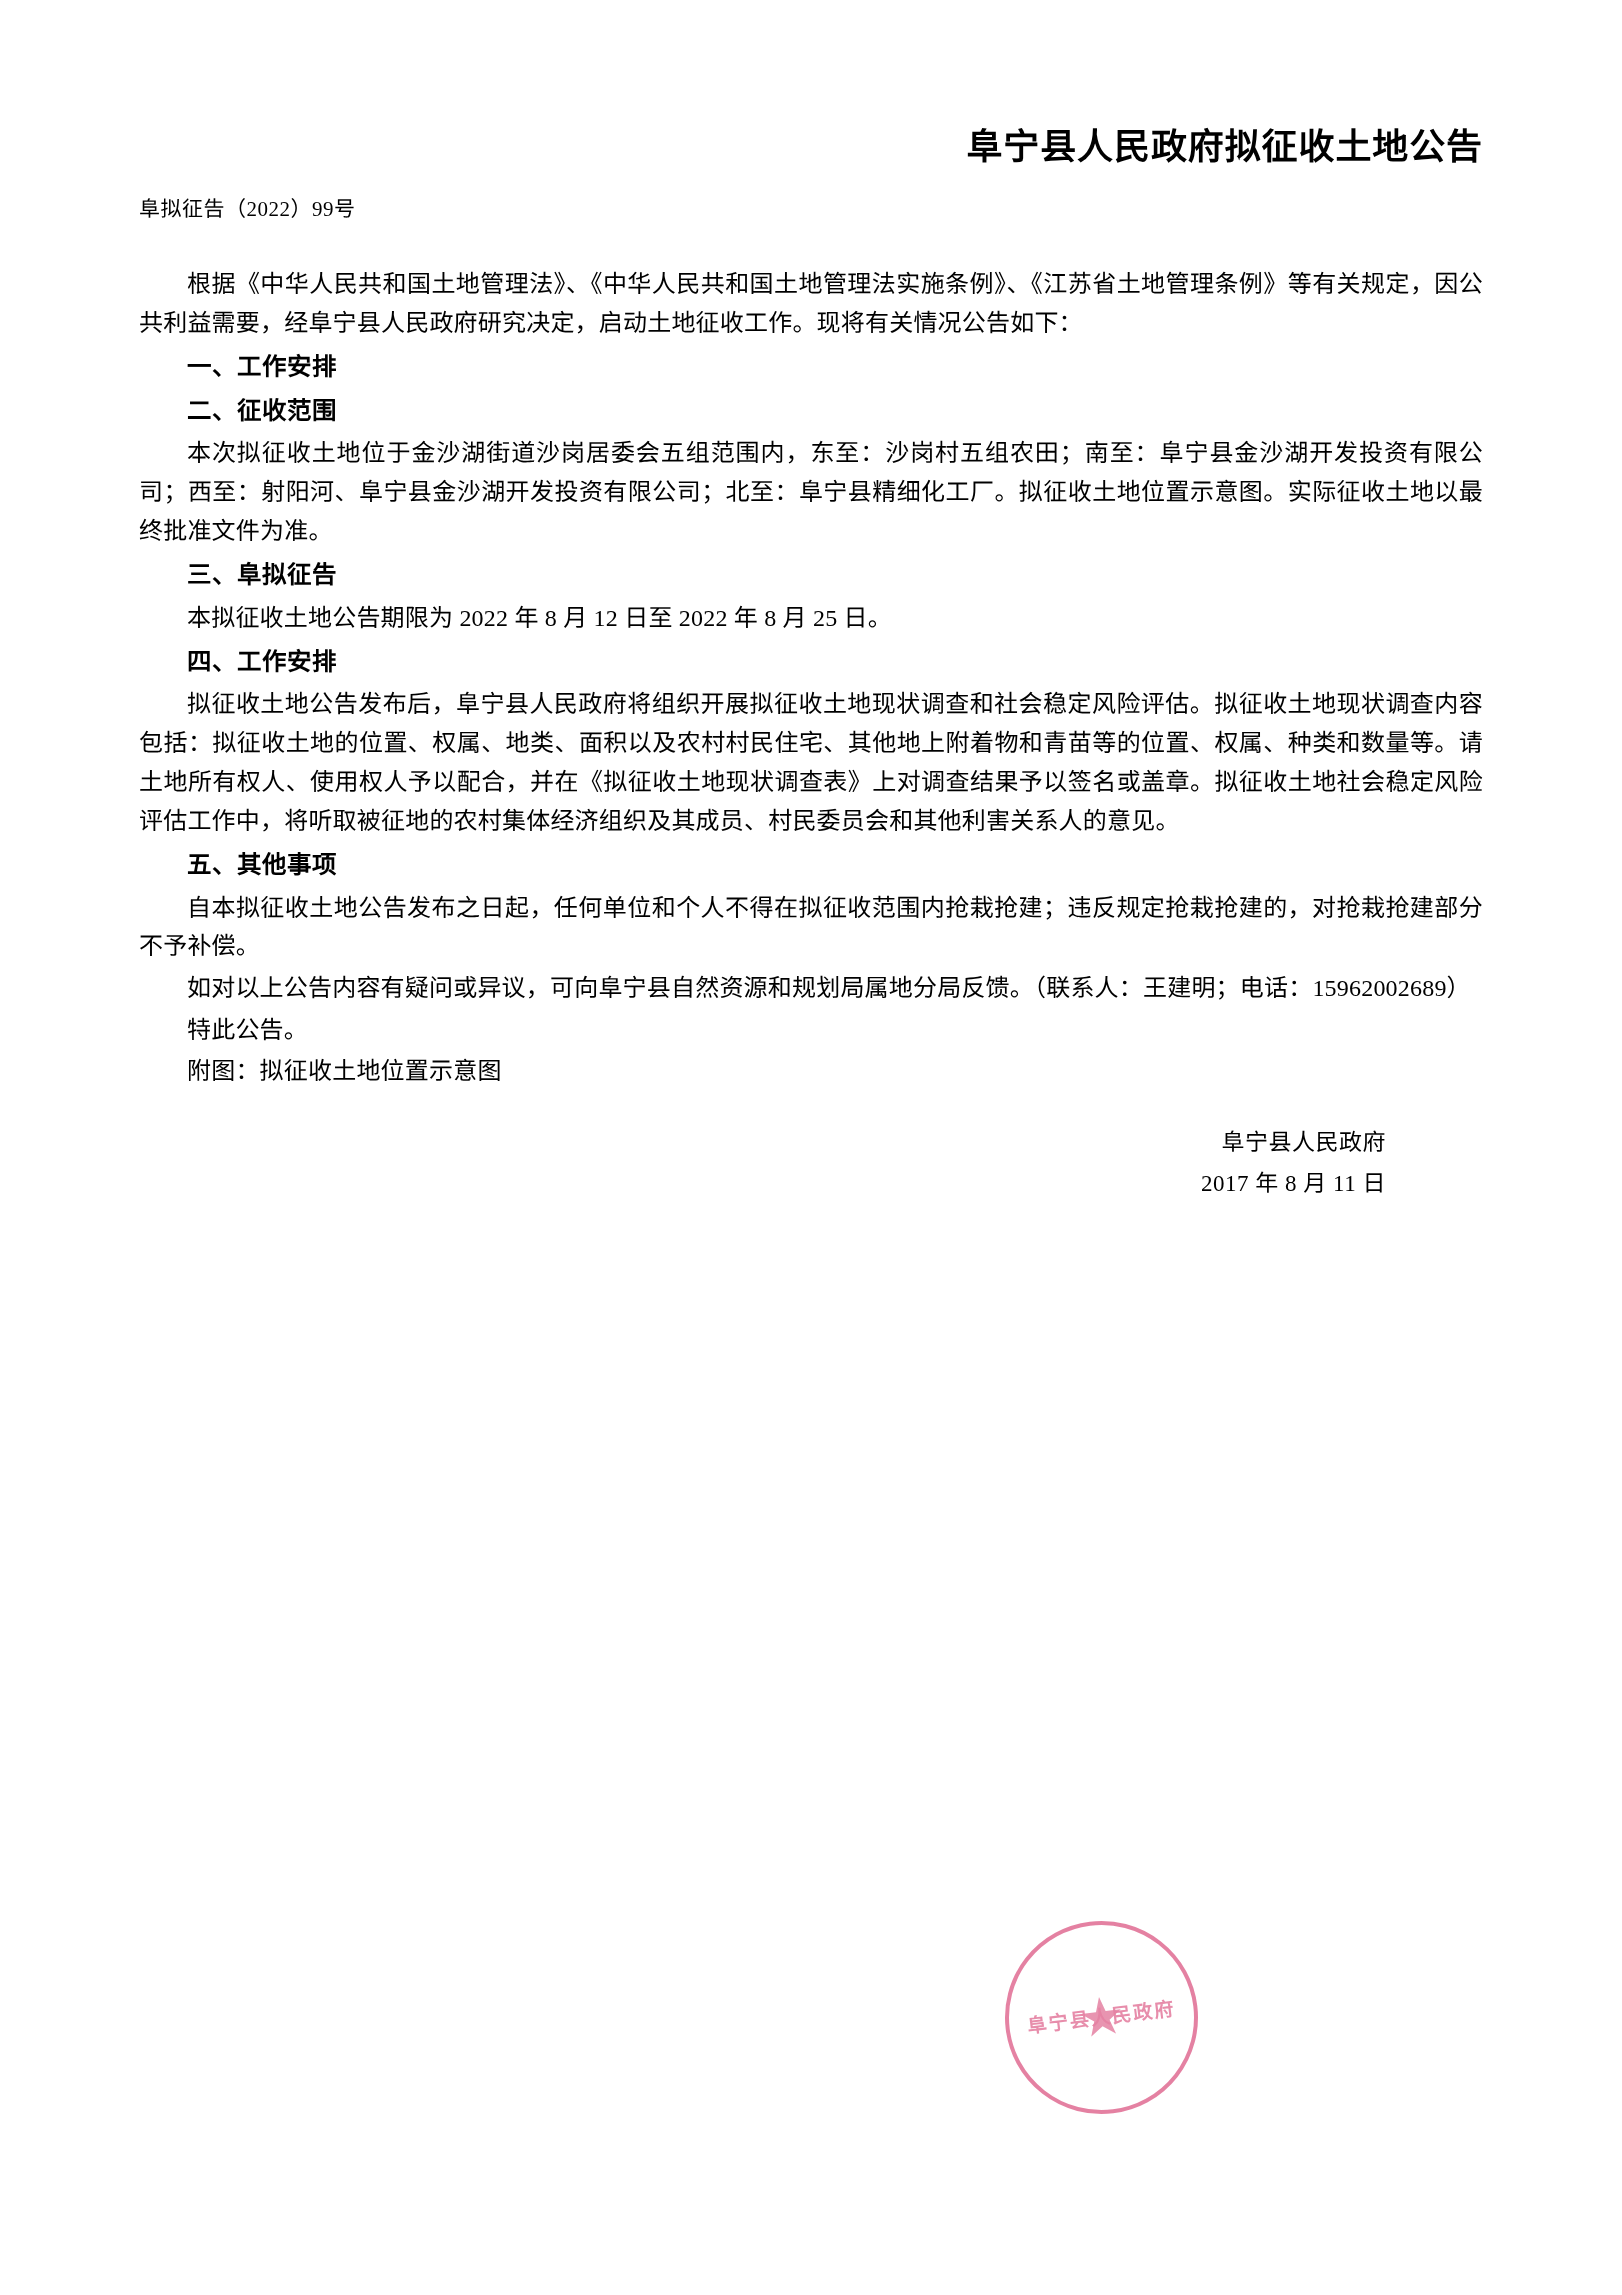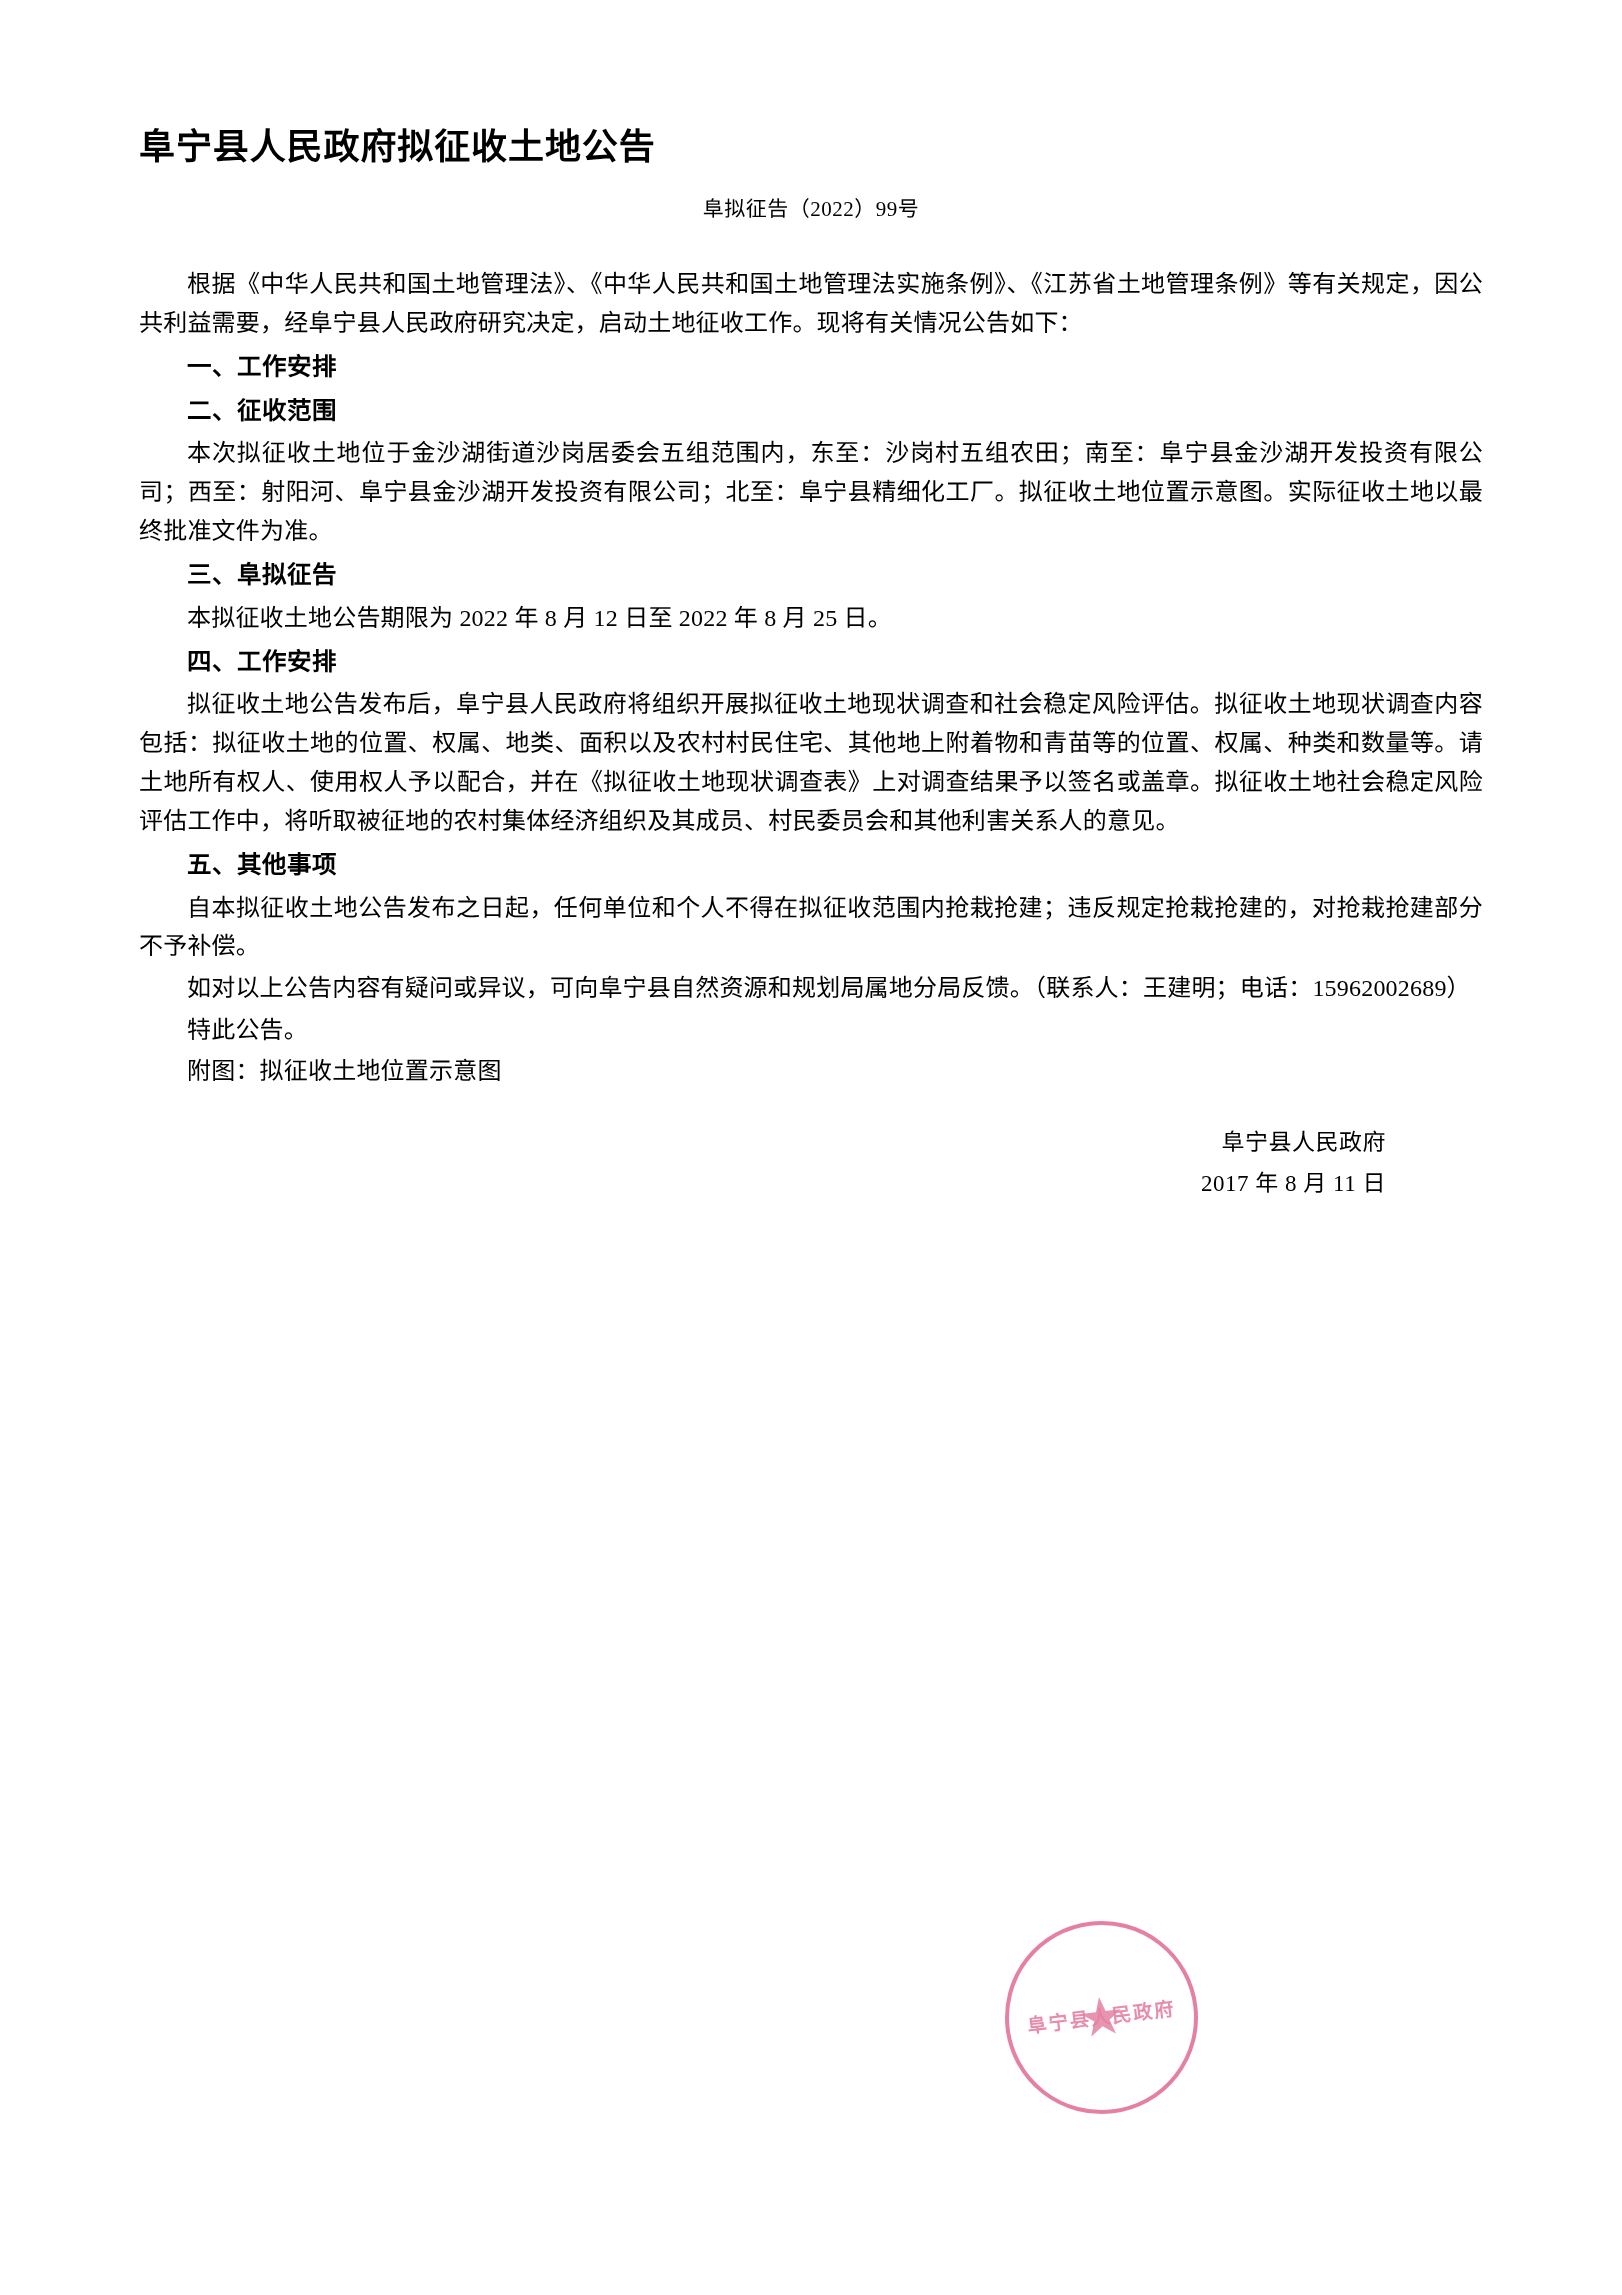--- a/index.html
+++ b/index.html
@@ -18,32 +18,31 @@
 
   .page {
     position: relative;
     width: 1622px;
     height: 2295px;
     box-sizing: border-box;
     padding: 0 139px;
   }
 
   .doc-title {
-    text-align: left;
+    text-align: right;
     font-family: "Liberation Sans", "DejaVu Sans", sans-serif;
     font-weight: bold;
     font-size: 36px;
     letter-spacing: 0.9px;
     margin-top: 125px;
     margin-bottom: 16px;
     line-height: 1.2;
   }
 
   .doc-subtitle {
-    text-align: center;
     font-size: 21px;
     margin-top: 24px;
     letter-spacing: 0.5px;
     font-family: "Liberation Serif", "DejaVu Serif", serif;
   }
 
   .body-block {
     margin-top: 43px;
   }
 

